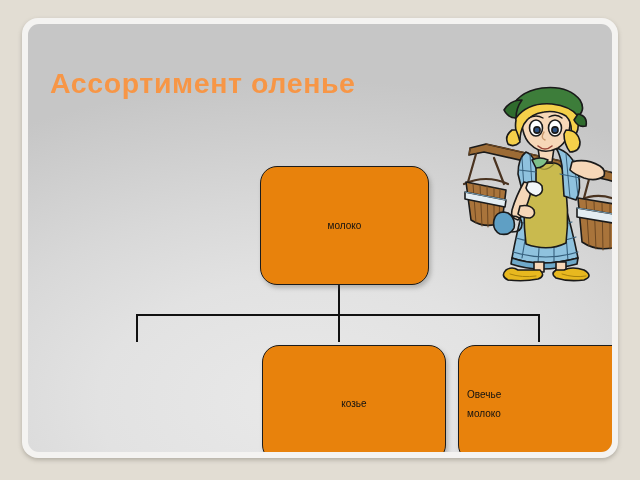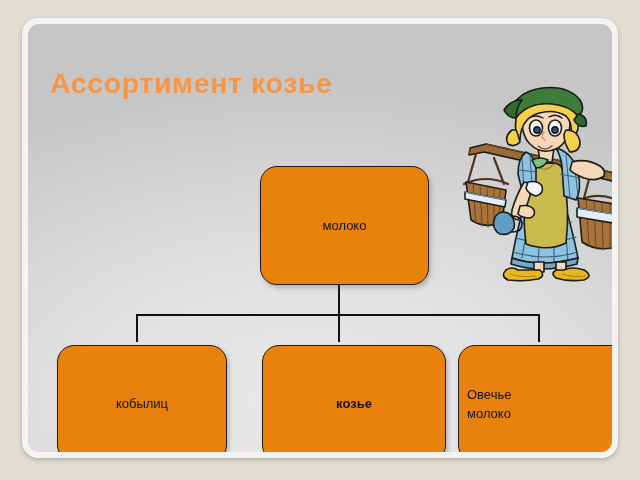--- a/index.html
+++ b/index.html
@@ -80,49 +80,49 @@
     position: absolute;
     background: #e8820c;
     border: 1.3px solid #1c1c1c;
     border-radius: 17px;
     box-shadow: 2px 3px 4px rgba(90,88,84,0.35);
     display: flex;
     align-items: center;
     justify-content: center;
     box-sizing: border-box;
     color: #111111;
-    font-size: 13px;
+    font-size: 10px;
     line-height: 19px;
     text-align: center;
     padding: 4px 8px;
   }
   .node-root  { left: 232px; top: 142px; width: 169px; height: 119px; }
   .node-a     { left: 29px;  top: 321px; width: 170px; height: 117px; }
-  .node-b     { left: 234px; top: 321px; width: 184px; height: 117px; font-weight: bold; }
+  .node-b     { left: 234px; top: 321px; width: 184px; height: 117px; }
   .node-c     { left: 430px; top: 321px; width: 171px; height: 117px;
                 justify-content: flex-start; text-align: left; }
   .node-c .node-label { text-align: left; }
 
   
   .illustration {
     position: absolute;
     left: 432px;
     top: 62px;
     width: 182px;
     height: 196px;
   }
 </style>
 </head>
 <body>
 
 <div class="slide-outer">
   <div class="slide-frame">
     <div class="slide-canvas">
 
-      <div class="slide-title">Ассортимент козье</div>
+      <div class="slide-title">Ассортимент оленье</div>
 
       <div class="illustration">
         <svg viewBox="0 0 182 196" width="182" height="196" xmlns="http://www.w3.org/2000/svg">
           <g stroke="#1a1a1a" stroke-width="1.6" stroke-linejoin="round" stroke-linecap="round">
 
             <path d="M10 62 L26 58 L150 86 L168 92 L166 99 L148 94 L24 66 L9 69 Z" fill="#9c6b35"></path>
             <path d="M26 58 L150 86" fill="none" stroke="#6d4721" stroke-width="1.2"></path>
             <path d="M10 62 L9 69" fill="none" stroke="#6d4721" stroke-width="1.2"></path>
 
             <path d="M16 68 L8 96" fill="none" stroke="#4a3320" stroke-width="2.2"></path>
@@ -232,23 +232,20 @@
       <div class="conn conn-v-top"></div>
       <div class="conn conn-h"></div>
       <div class="conn conn-v-left"></div>
       <div class="conn conn-v-mid"></div>
       <div class="conn conn-v-right"></div>
 
       <div class="node node-root">
         <span class="node-label">молоко</span>
       </div>
 
-      <div class="node node-a">
-        <span class="node-label">кобылиц</span>
-      </div>
 
       <div class="node node-b">
         <span class="node-label">козье</span>
       </div>
 
       <div class="node node-c">
         <span class="node-label">
           <span>Овечье</span><br>
           <span>молоко</span>
         </span>

